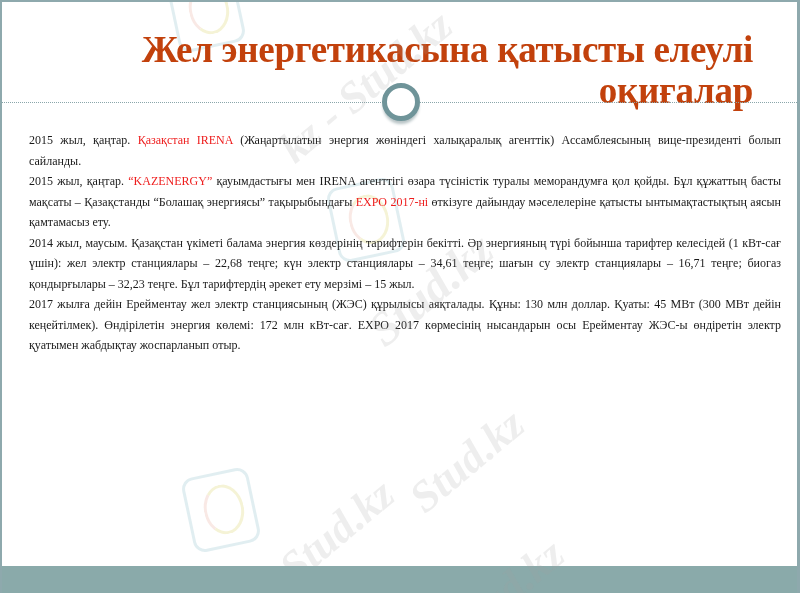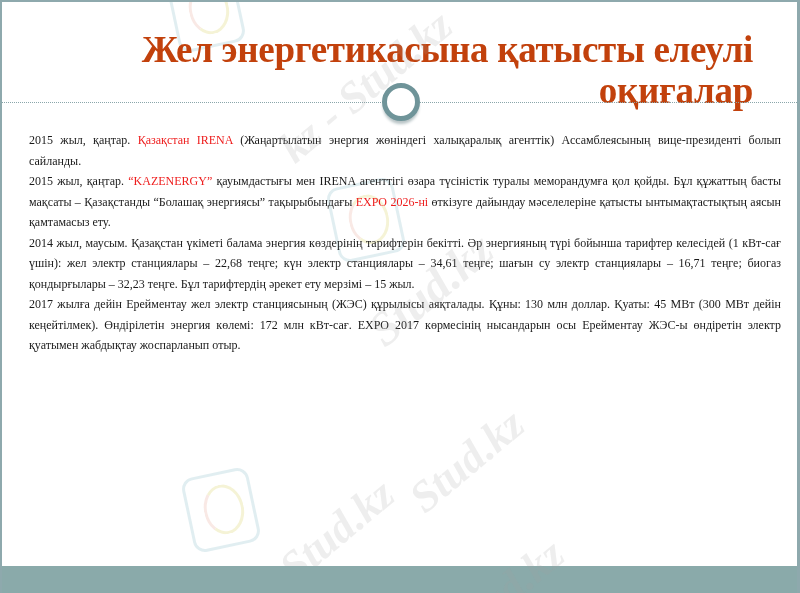--- a/index.html
+++ b/index.html
@@ -117,21 +117,21 @@
   <div class="logo" style="left:330px; top:180px;"></div>
   <div class="logo" style="left:185px; top:470px;"></div>
 
   <h1 class="title">Жел энергетикасына қатысты елеулі оқиғалар</h1>
 
   <div class="divider"></div>
   <div class="ring"></div>
 
   <div class="body">
     <p class="para"><span>2015 жыл, қаңтар. </span><span class="red">Қазақстан IRENA</span><span> (Жаңартылатын энергия жөніндегі халықаралық агенттік) Ассамблеясының вице-президенті болып сайланды.</span></p>
-    <p class="para"><span>2015 жыл, қаңтар. </span><span class="red">“KAZENERGY”</span><span> қауымдастығы мен IRENA агенттігі өзара түсіністік туралы меморандумға қол қойды. Бұл құжаттың басты мақсаты – Қазақстанды “Болашақ энергиясы” тақырыбындағы </span><span class="red">EXPO 2026-ні</span><span> өткізуге дайындау мәселелеріне қатысты ынтымақтастықтың аясын қамтамасыз ету.</span></p>
+    <p class="para"><span>2015 жыл, қаңтар. </span><span class="red">“KAZENERGY”</span><span> қауымдастығы мен IRENA агенттігі өзара түсіністік туралы меморандумға қол қойды. Бұл құжаттың басты мақсаты – Қазақстанды “Болашақ энергиясы” тақырыбындағы </span><span class="red">EXPO 2017-ні</span><span> өткізуге дайындау мәселелеріне қатысты ынтымақтастықтың аясын қамтамасыз ету.</span></p>
     <p class="para"><span>2014 жыл, маусым. Қазақстан үкіметі балама энергия көздерінің тарифтерін бекітті. Әр энергияның түрі бойынша тарифтер келесідей (1 кВт-сағ үшін): жел электр станциялары – 22,68 теңге; күн электр станциялары – 34,61 теңге; шағын су электр станциялары – 16,71 теңге; биогаз қондырғылары – 32,23 теңге. Бұл тарифтердің әрекет ету мерзімі – 15 жыл.</span></p>
     <p class="para"><span>2017 жылға дейін Ерейментау жел электр станциясының (ЖЭС) құрылысы аяқталады. Құны: 130 млн доллар. Қуаты: 45 МВт (300 МВт дейін кеңейтілмек). Өндірілетін энергия көлемі: 172 млн кВт-сағ. EXPO 2017 көрмесінің нысандарын осы Ерейментау ЖЭС-ы өндіретін электр қуатымен жабдықтау жоспарланып отыр.</span></p>
   </div>
 
   <div class="wm" style="left:300px; top:120px; font-size:44px;">kz - Stud.kz</div>
   <div class="wm" style="left:390px; top:300px; font-size:48px;">Stud.kz</div>
   <div class="wm" style="left:430px; top:470px; font-size:44px;">Stud.kz</div>
   <div class="wm" style="left:300px; top:540px; font-size:44px;">Stud.kz</div>
 
   <div class="footer-band"></div>

